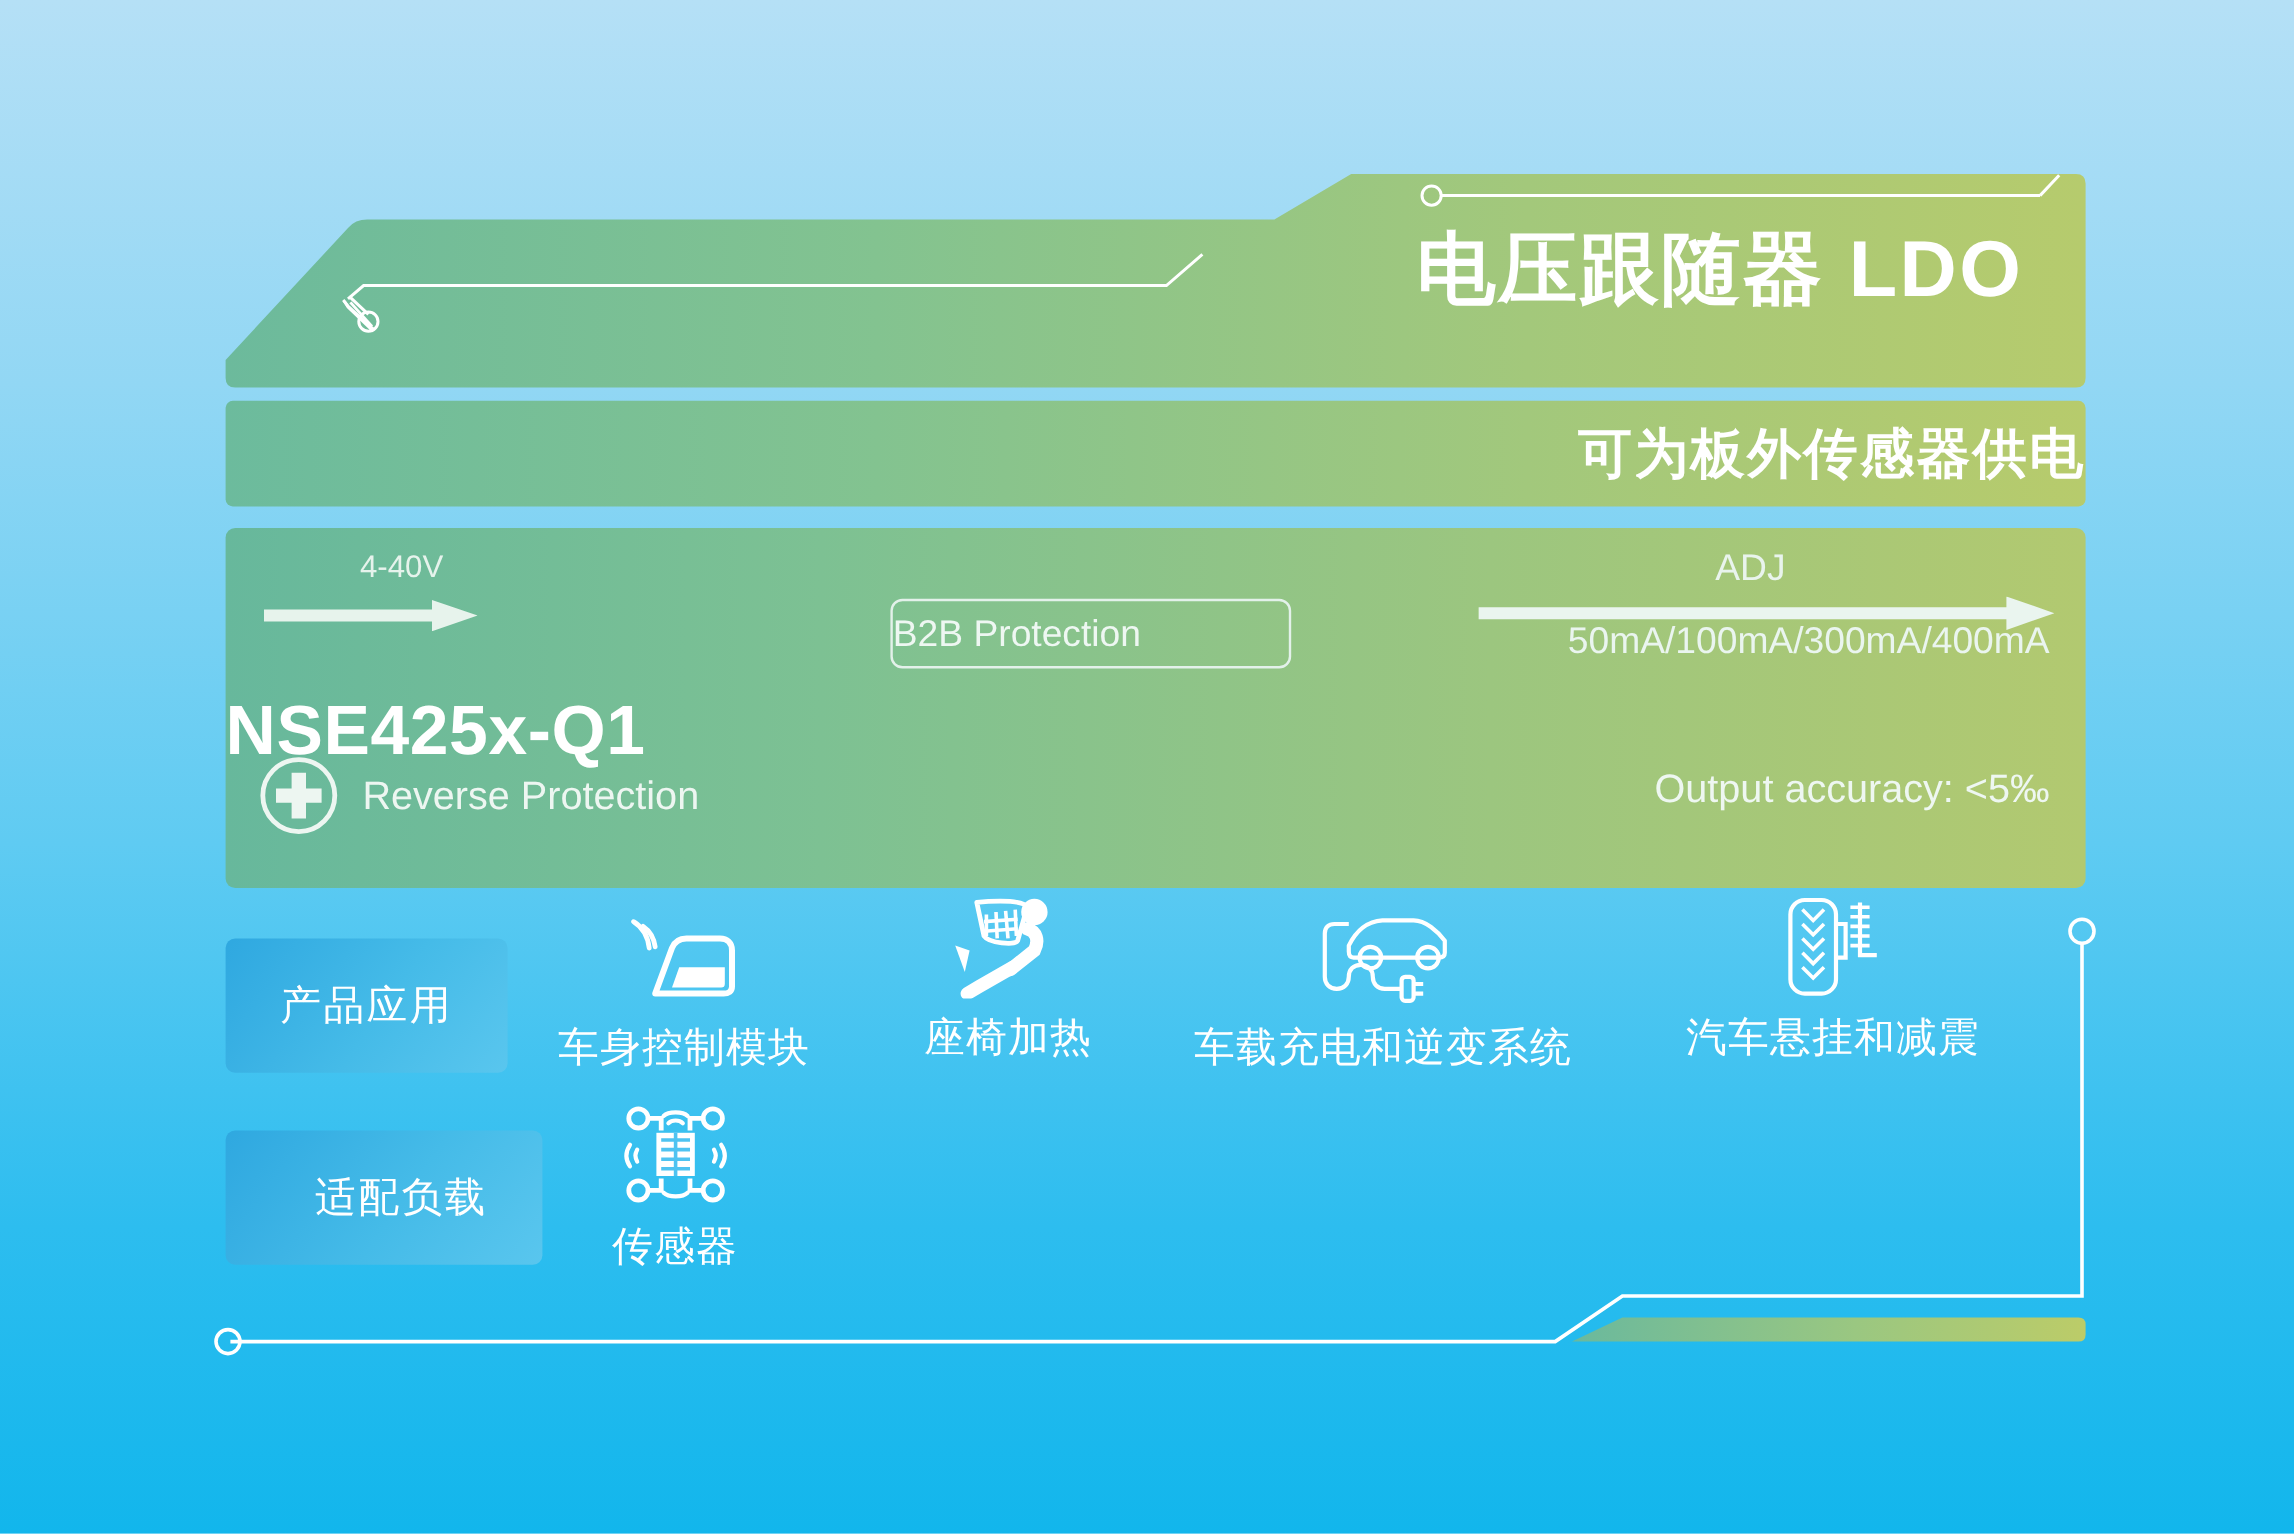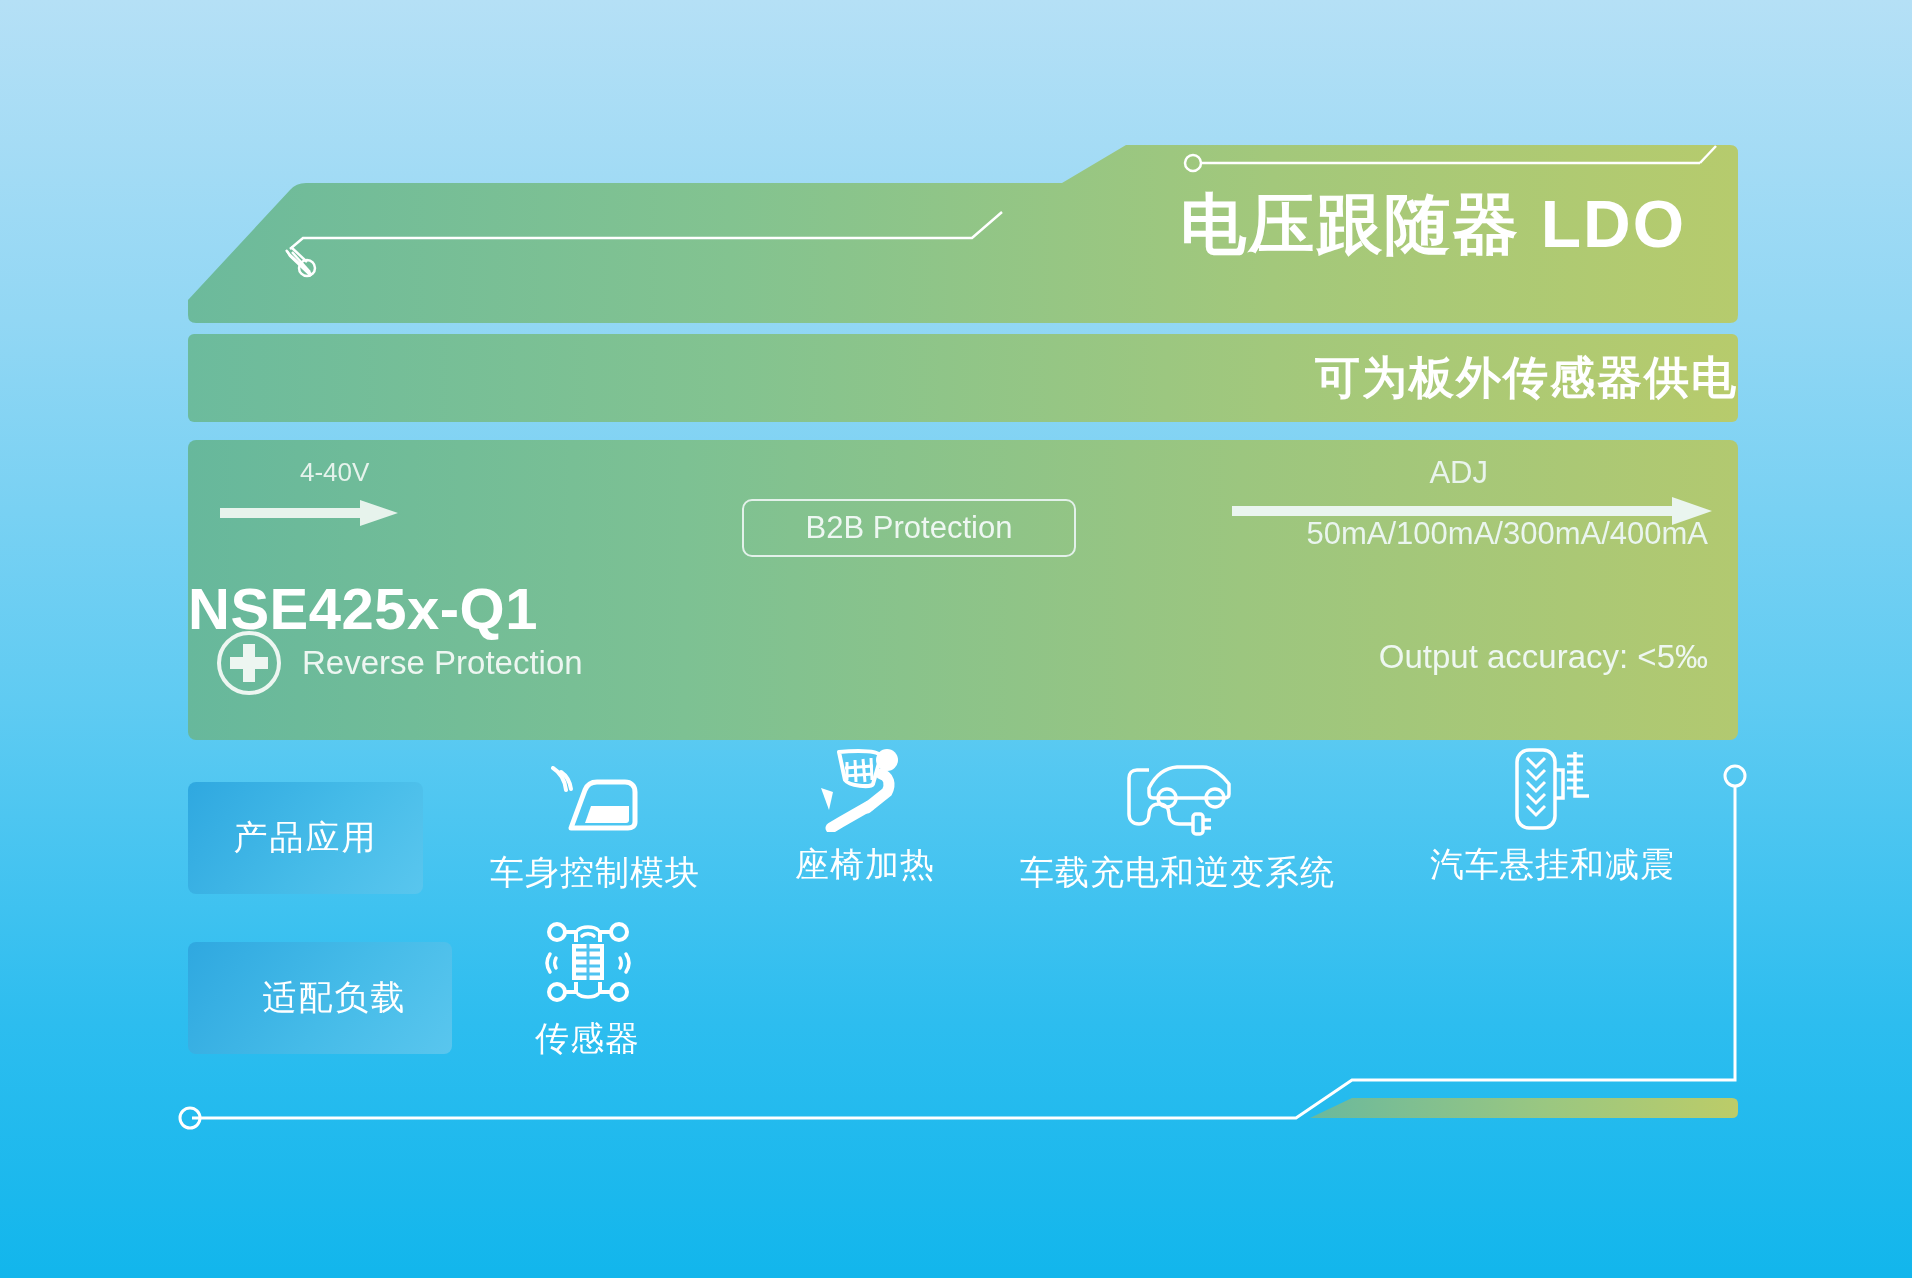--- a/index.html
+++ b/index.html
@@ -35,21 +35,21 @@
   .spec{
     position:absolute;left:188px;top:440px;width:1550px;height:300px;
     border-radius:8px;
     background:linear-gradient(90deg,#67b89c 0%,#7dc193 32%,#9cc67f 68%,#b2c970 100%);
   }
   .vin-label{position:absolute;left:72px;top:17px;color:#e6f3ec;font-size:26px;margin-left:40px;}
   .vin-arrow{position:absolute;left:32px;top:60px;width:178px;height:26px;}
   .b2b-box{
     position:absolute;left:554px;top:59px;width:330px;height:54px;
     border:2px solid #e3f1ea;border-radius:10px;
-    display:flex;align-items:center;justify-content:center;
+    display:flex;align-items:center;justify-content:flex-start;
   }
   .b2b-text{color:#eef7f2;font-size:31px;}
   .partno{
     position:absolute;left:0;right:0;top:135px;text-align:left;
     color:#ffffff;font-size:58px;font-weight:bold;letter-spacing:0.5px;
   }
   .adj-label{position:absolute;right:250px;top:15px;color:#e9f4ed;font-size:31px;}
   .adj-arrow{position:absolute;right:26px;top:57px;width:480px;height:28px;}
   .adj-currents{position:absolute;right:30px;top:76px;color:#eaf5ef;font-size:31px;white-space:nowrap;}
 
@@ -61,21 +61,21 @@
   
   .cat-chip{
     position:absolute;width:235px;height:112px;border-radius:8px;
     background:linear-gradient(125deg,#2fa8e0 0%,#45bbe8 55%,#59c6ee 100%);
     display:flex;align-items:center;justify-content:center;
   }
   .cat-chip .lbl{color:#ffffff;font-size:34px;letter-spacing:2px;}
   .chip-apps{left:188px;top:782px;}
   .chip-loads{left:188px;top:942px;padding-left:29px;}
 
-  .app{position:absolute;display:flex;flex-direction:column;align-items:center;margin-left:25px;}
+  .app{position:absolute;display:flex;flex-direction:column;align-items:center;}
   .app .ic{height:74px;display:flex;align-items:flex-end;justify-content:center;}
   .app .cap{color:#ffffff;font-size:34px;letter-spacing:1px;margin-top:10px;white-space:nowrap;}
 
   .app-1{left:465px;top:766px;}
   .app-2{left:770px;top:758px;}
   .app-3{left:995px;top:766px;}
   .app-4{left:1405px;top:758px;font-family:Liberation Serif, serif;}
   .load-1{left:510px;top:932px;}
 </style>
 </head>

